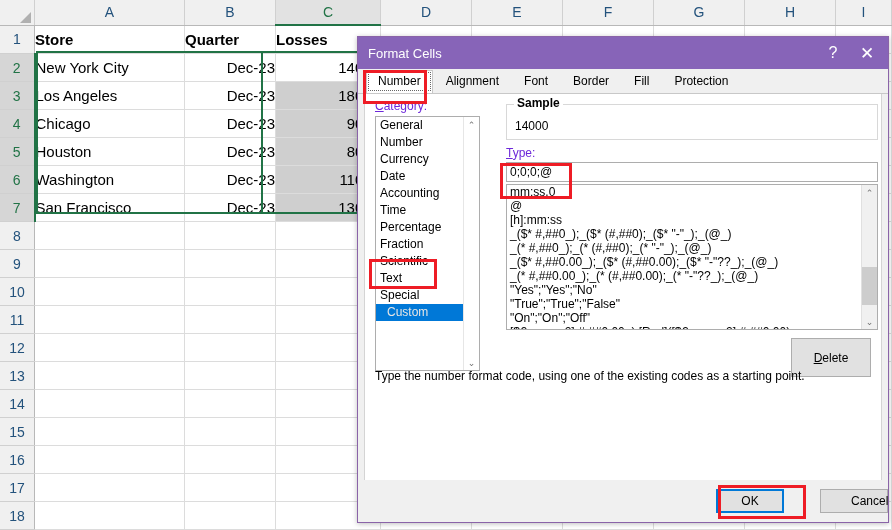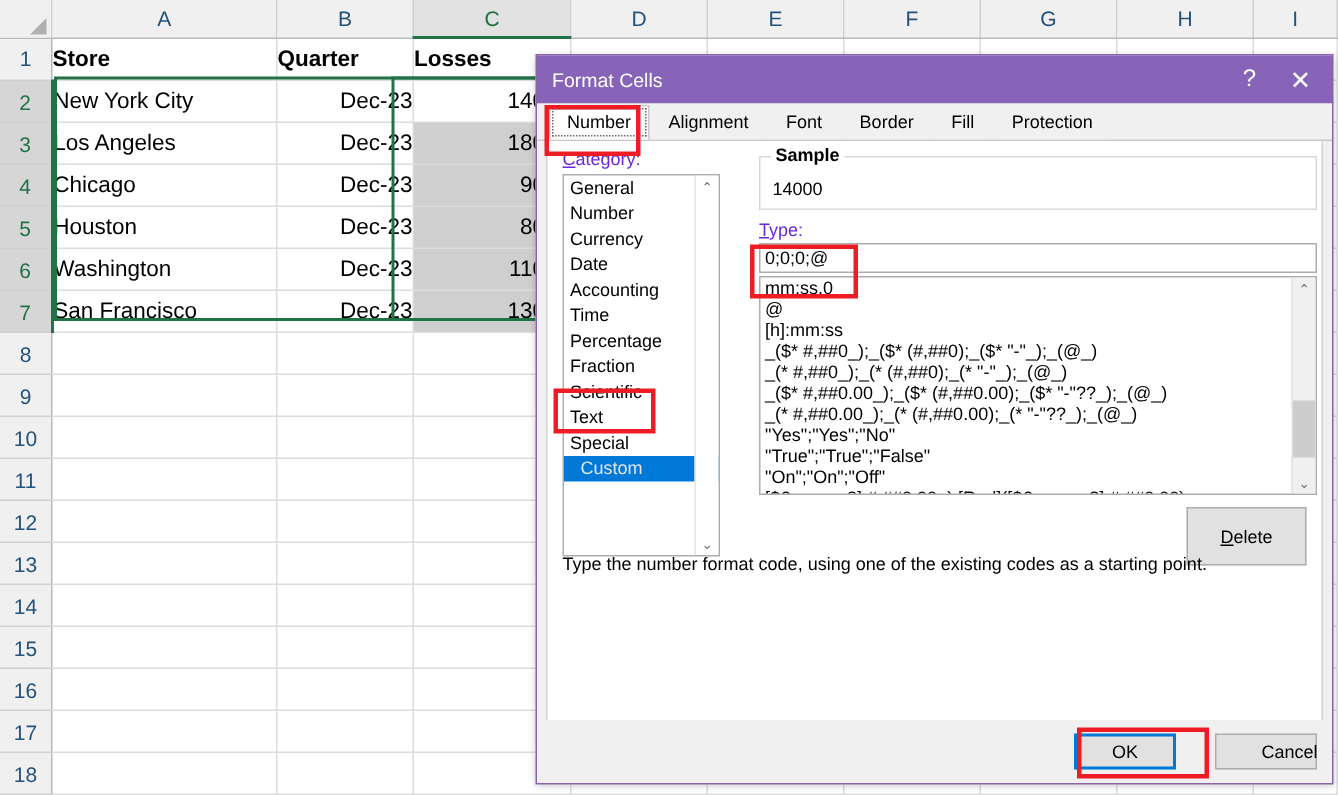--- a/index.html
+++ b/index.html
@@ -345,21 +345,21 @@
     font-family: "Liberation Sans", sans-serif;
     font-size: 12px;
     cursor: default;
     color: #000;
   }
   #ok-button {
     right: 104px;
     border: 2px solid #0078d7;
     background: #e1e1e1;
   }
-  #cancel-button { right: 10px; padding-left: 30px; }
+  #cancel-button { right: 0; padding-left: 30px; }
 
   
   .annot {
     position: absolute;
     border: 3px solid #ee1c25;
     box-sizing: border-box;
     pointer-events: none;
     z-index: 40;
   }
   #annot-number-tab { left: 363px; top: 70px;  width: 64px; height: 34px; }

